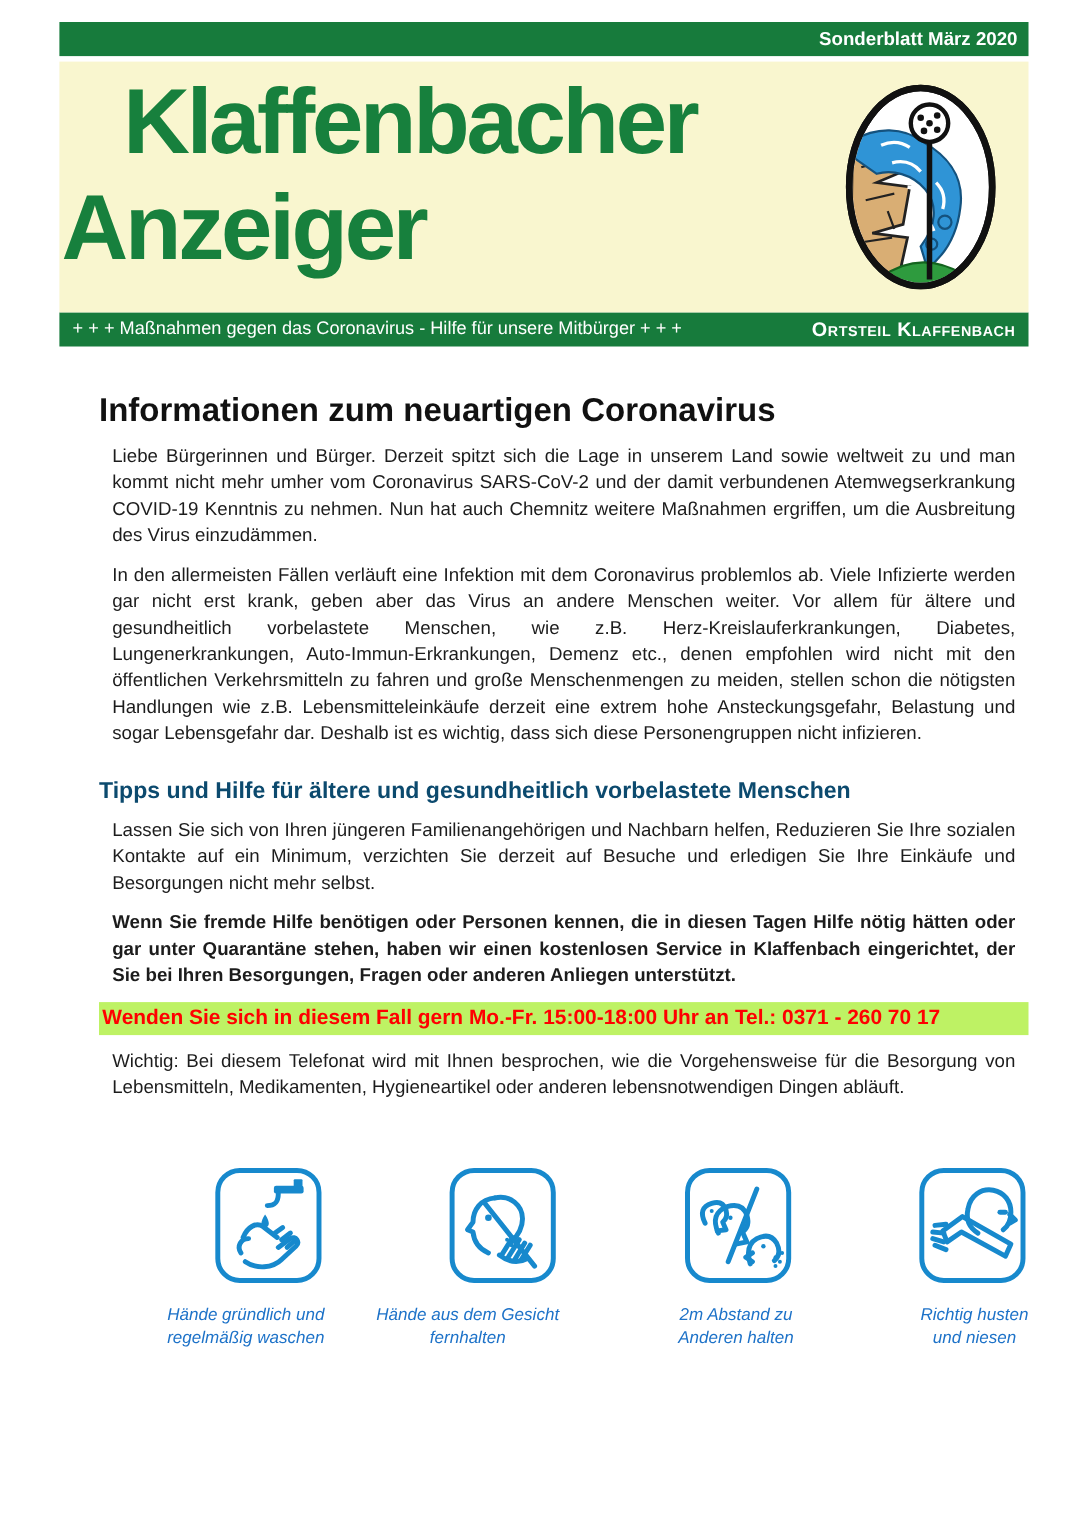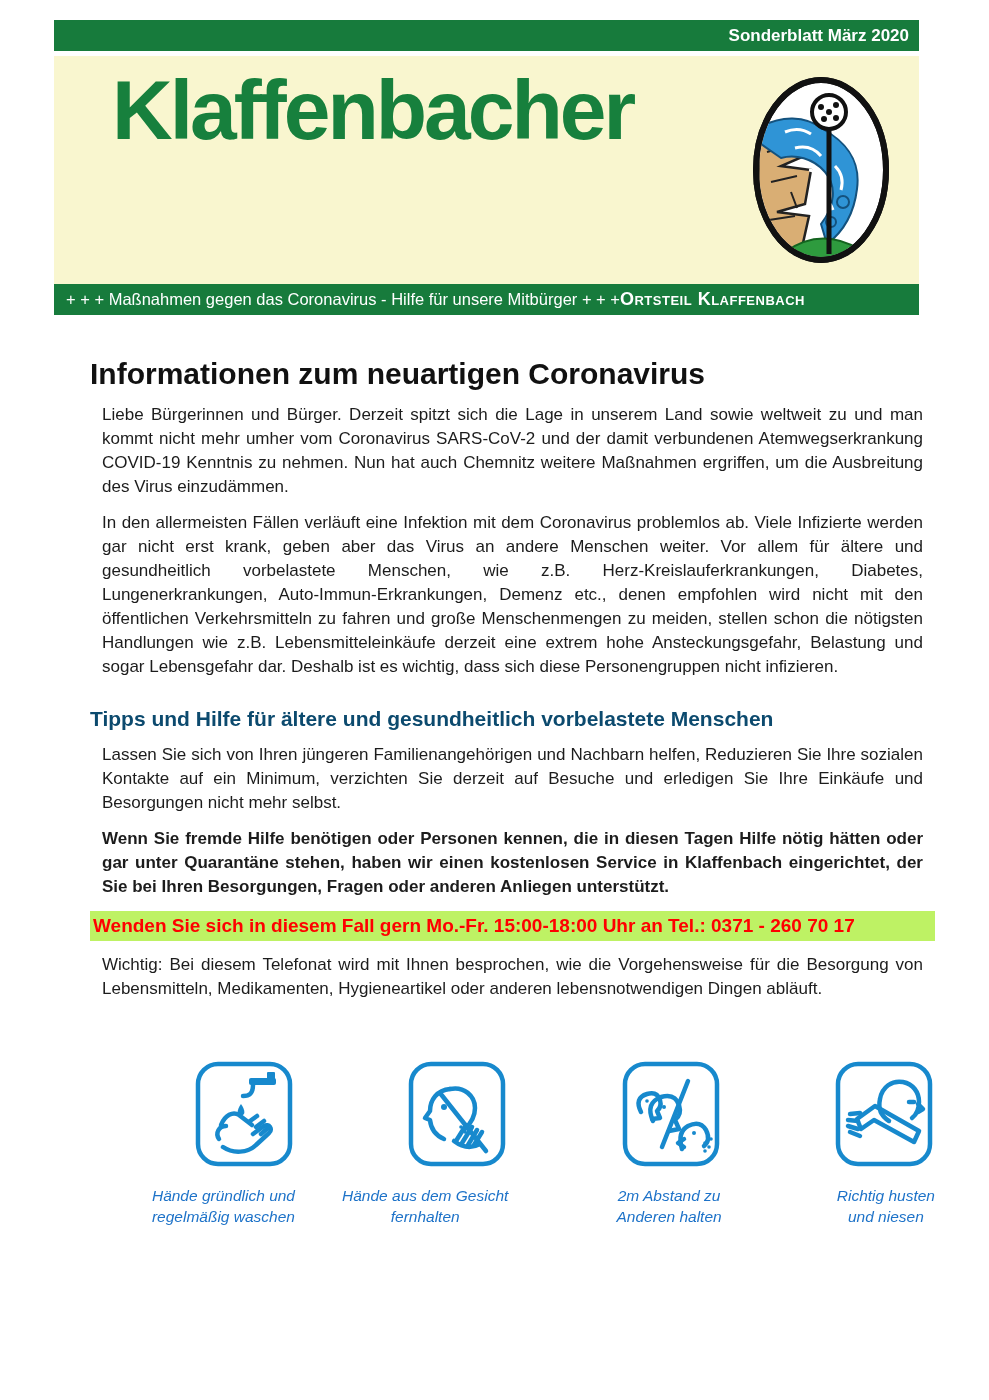--- a/index.html
+++ b/index.html
@@ -4,34 +4,34 @@
 <style>
   * { box-sizing: border-box; }
   html, body { margin: 0; padding: 0; }
   body { background: #ffffff; font-family: "Liberation Sans", sans-serif; }
   .page {
     position: relative; width: 989px; height: 1400px;
     background: #ffffff; overflow: hidden; color: #1c1c1c;
   }
 
   
-  header { margin: 20px 70px 0 54px; }
+  header { margin: 20px 54px 0 54px; }
   .top-bar {
     height: 31px; background: #177b3c; display: flex; align-items: center;
     justify-content: flex-end; padding-right: 10px; margin-bottom: 5px;
   }
   .top-bar span { color: #ffffff; font-weight: bold; font-size: 17px; }
   .masthead { position: relative; background: #f9f6cf; height: 228px; }
   .title { padding-top: 6px; color: #17803d; font-weight: bold; }
   .title-line1 { font-size: 84px; line-height: 96px; margin-left: 58px; letter-spacing: -3px; }
   .title-line2 { font-size: 84px; line-height: 96px; margin-left: 2px; letter-spacing: -3px; }
   .crest { position: absolute; top: 16px; right: 26px; width: 144px; height: 196px; }
   .ticker-bar {
     height: 31px; background: #177b3c; display: flex; align-items: center;
-    padding: 0 12px; color: #ffffff;
+    justify-content: space-between; padding: 0 12px; color: #ffffff;
   }
   .ticker-left { font-size: 16.5px; }
   .ticker-right { font-size: 18px; font-weight: bold; font-variant: small-caps; letter-spacing: 0.5px; }
 
   
   main { padding: 0 54px 0 90px; }
   h1 { font-size: 30px; font-weight: bold; margin: 42px 0 0 0; color: #111; }
   h2 { font-size: 21px; font-weight: bold; margin: 28px 0 0 0; color: #0c4a6e; }
   p.body {
     font-size: 17px; line-height: 24px; text-align: justify; margin: 12px; color: #1c1c1c;
@@ -69,20 +69,21 @@
 <div class="page">
 
   <header>
     <div class="top-bar">
       <span>Sonderblatt März 2020</span>
     </div>
 
     <div class="masthead">
       <div class="title">
         <div class="title-line1">Klaffenbacher</div>
+        <div class="title-line2">Anzeiger</div>
       </div>
       <div class="crest">
         <svg viewBox="0 0 144 196">
           <defs>
               <clipPath id="crestClip">
                 <ellipse cx="72" cy="98" rx="62" ry="87"></ellipse>
               </clipPath>
             </defs>
           <ellipse cx="72" cy="98" rx="65" ry="90" fill="#ffffff" stroke="#111111" stroke-width="6"></ellipse>
           <g clip-path="url(#crestClip)">

